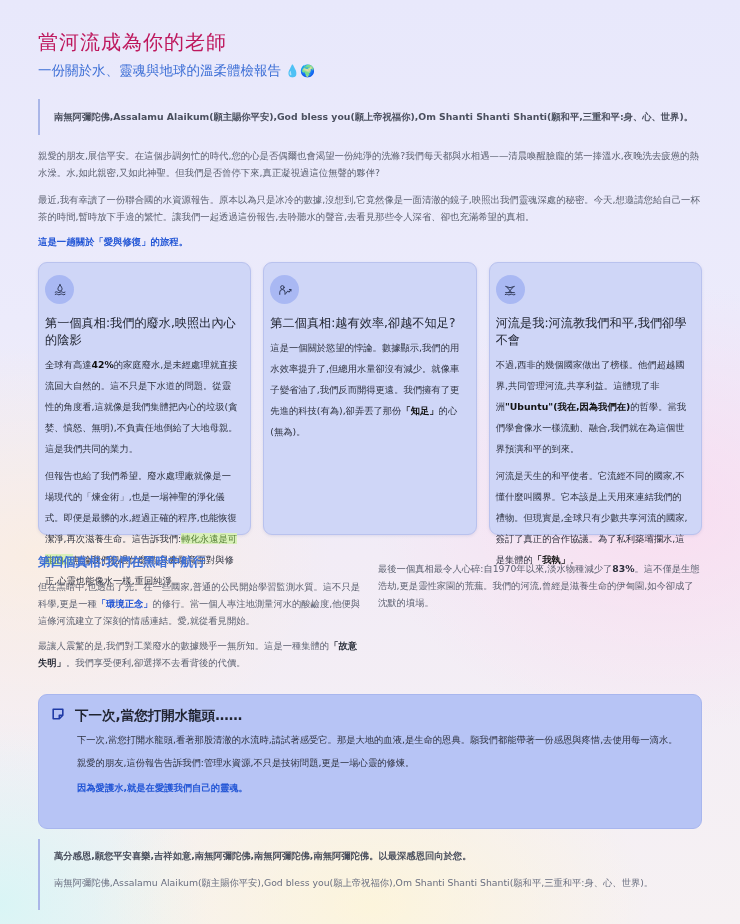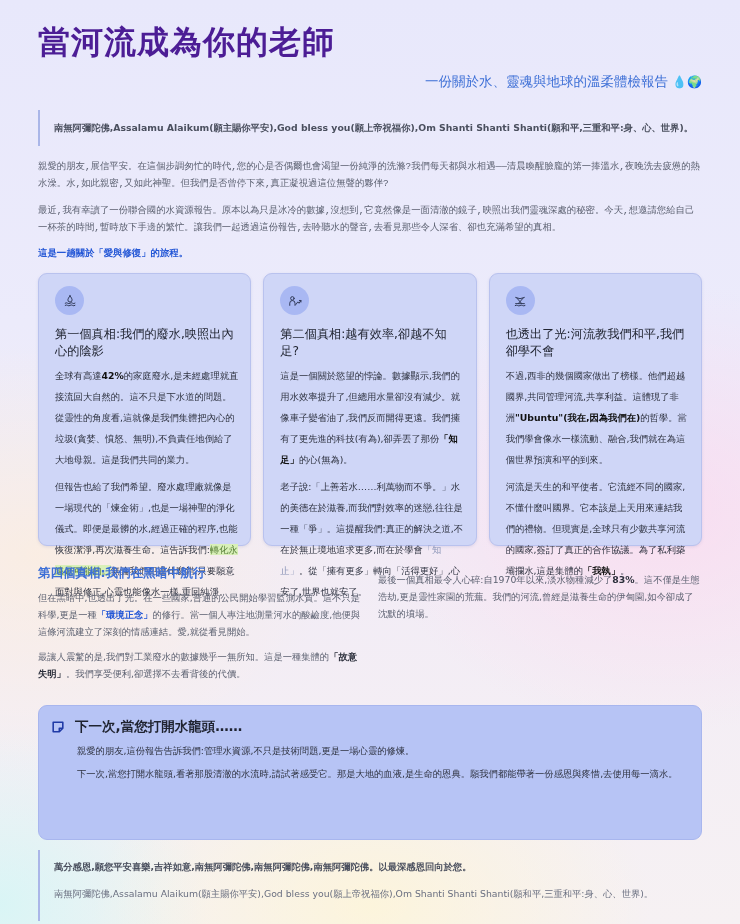--- a/index.html
+++ b/index.html
@@ -10,37 +10,37 @@
     background:
       radial-gradient(ellipse 420px 320px at 90% 55%, rgba(255,210,235,0.55), transparent 70%),
       radial-gradient(ellipse 420px 300px at 5% 60%, rgba(255,238,215,0.6), transparent 70%),
       radial-gradient(ellipse 400px 260px at 50% 98%, rgba(255,246,210,0.7), transparent 70%),
       radial-gradient(ellipse 300px 260px at 0% 98%, rgba(210,246,246,0.8), transparent 70%),
       linear-gradient(180deg, #e8e8fb 0%, #ecebfb 35%, #f2ecf6 60%, #f6f1f3 100%);
     position: relative;
   }
   .page { position: absolute; left: 38px; top: 26px; width: 664px; }
 
-  .title { font-size: 32px; font-weight: bold; color: #4c1d95; letter-spacing: 1px; line-height: 32px; }
-  .subtitle { font-size: 13.5px; color: #3d6fd6; margin-top: 14px; line-height: 18px; text-align: right; }
+  .title { font-size: 20px; font-weight: normal; color: #be185d; letter-spacing: 1px; line-height: 32px; }
+  .subtitle { font-size: 13.5px; color: #3d6fd6; margin-top: 3px; line-height: 18px; }
   .subtitle .emoji { font-size: 12px; margin-left: 4px; }
 
   .blessing-top {
     margin-top: 19px; border-left: 2px solid #aab6e8; padding: 11px 0 11px 14px;
     font-size: 9.3px; font-weight: bold; color: #4a4f5e; line-height: 14px;
   }
 
-  .para { font-size: 9.4px; line-height: 17px; color: #5b6070; margin-top: 10px; font-family: Liberation Mono, monospace; }
+  .para { font-size: 9.4px; line-height: 17px; color: #5b6070; margin-top: 10px; }
   .para.first { margin-top: 12px; }
   .journey { font-size: 9.4px; font-weight: bold; color: #2457d6; margin-top: 9px; line-height: 16px; }
 
   .cards { display: flex; gap: 12px; margin-top: 12px; }
   .card {
     flex: 1; background: #cfd6f7; border: 1px solid #b9c2ee; border-radius: 9px;
-    padding: 10px 11px 12px 16px; height: 273px;
+    padding: 10px 11px 12px 6px; height: 273px;
     box-shadow: 0 1px 3px rgba(90,100,170,0.15);
   }
   .card-icon {
     width: 29px; height: 29px; border-radius: 50%; background: #a9b8f3;
     display: flex; align-items: center; justify-content: center; margin-top: 2px;
   }
   .card-icon svg { width: 14px; height: 14px; }
   .card-title { font-size: 12.2px; color: #222633; line-height: 17px; margin-top: 11px; font-weight: normal; }
   .card-body { font-size: 9.3px; line-height: 21px; color: #2e3240; margin-top: 5px; }
   .card-body p + p { margin-top: 6px; }
@@ -54,21 +54,21 @@
   .truth p { font-size: 9.3px; line-height: 17px; color: #5b6070; margin-top: 8px; }
   .truth p:first-of-type { margin-top: 7px; }
   .truth b { color: #2a2e3a; }
   .truth b.blue { color: #2457d6; }
   .hl-cyan { background: #a6eef0; color: #2a7a85; }
 
   .callout {
     margin-top: 23px; background: #b7c4f5; border: 1px solid #a8b6ee; border-radius: 9px;
     padding: 12px 14px 12px 12px; height: 135px;
   }
-  .callout-head { display: flex; align-items: center; gap: 10px; }
+  .callout-head { display: flex; gap: 10px; }
   .callout-icon { width: 14px; height: 14px; }
   .callout-title { font-size: 13.5px; color: #1f2330; }
   .callout-body { padding-left: 26px; margin-top: 5px; }
   .callout-body p { font-size: 9.3px; line-height: 17px; color: #2e3240; margin-top: 6px; }
   .callout-body p.love { color: #2457d6; font-weight: bold; margin-top: 8px; }
 
   .blessing-bottom {
     margin-top: 10px; border-left: 2px solid #aab6e8; padding: 10px 0 20px 14px;
   }
   .blessing-bottom .thanks { font-size: 9.3px; font-weight: bold; color: #4a4f5e; line-height: 14px; }
@@ -112,35 +112,34 @@
         <svg viewBox="0 0 16 16" fill="none" stroke="#2c3553" stroke-width="1.1" stroke-linecap="round">
           <circle cx="5" cy="5" r="2"></circle>
           <path d="M2 13 v-2.5 a3 3 0 0 1 6 0 V13"></path>
           <path d="M9 12 l2.2 -3 l1.4 1.6 l2.2 -3.2"></path>
           <path d="M13 7.4 h1.8 v1.8"></path>
         </svg>
       </div>
       <h3 class="card-title">第二個真相:越有效率,卻越不知足?</h3>
       <div class="card-body">
         <p><span>這是一個關於慾望的悖論。數據顯示,我們的用水效率提升了,但總用水量卻沒有減少。就像車子變省油了,我們反而開得更遠。我們擁有了更先進的科技(有為),卻弄丟了那份</span><b>「知足」</b><span>的心(無為)。</span></p>
-        <p><span>老子說:「上善若水……利萬物而不爭。」水的美德在於滋養,而我們對效率的迷戀,往往是一種「爭」。這提醒我們:真正的解決之道,不在於無止境地追求更多,而在於學會</span><span class="soft">「知止」</span><span>。從「擁有更多」轉向「活得更好」,心安了,世界也就安了。</span></p>
       </div>
     </div>
 
     <div class="card">
       <div class="card-icon">
         <svg viewBox="0 0 16 16" fill="none" stroke="#2c3553" stroke-width="1.1" stroke-linecap="round">
           <path d="M3 4 q5 3 10 0"></path>
           <path d="M4.5 4.8 L10 11"></path>
           <path d="M11.5 4.8 L6 11"></path>
           <path d="M3 11 h10"></path>
           <path d="M2.5 13.2 q1.4 -0.8 2.8 0 t2.8 0 t2.8 0 t2.8 0"></path>
         </svg>
       </div>
-      <h3 class="card-title">也透出了光:河流教我們和平,我們卻學不會</h3>
+      <h3 class="card-title">河流是我:河流教我們和平,我們卻學不會</h3>
       <div class="card-body">
         <p><span>不過,西非的幾個國家做出了榜樣。他們超越國界,共同管理河流,共享利益。這體現了非洲</span><b>"Ubuntu"(我在,因為我們在)</b><span>的哲學。當我們學會像水一樣流動、融合,我們就在為這個世界預演和平的到來。</span></p>
         <p><span>河流是天生的和平使者。它流經不同的國家,不懂什麼叫國界。它本該是上天用來連結我們的禮物。但現實是,全球只有少數共享河流的國家,簽訂了真正的合作協議。為了私利築壩攔水,這是集體的</span><b>「我執」</b><span>。</span></p>
       </div>
     </div>
   </div>
 
   <div class="truths">
     <div class="truth">
       <h3 class="truth-title">第四個真相:我們在黑暗中航行</h3>
@@ -154,22 +153,23 @@
 
   <div class="callout">
     <div class="callout-head">
       <svg class="callout-icon" viewBox="0 0 16 16" fill="none" stroke="#1f3aa6" stroke-width="1.8" stroke-linejoin="round">
         <path d="M2.5 2.5 h11 v7 l-4 4 h-7 z"></path>
         <path d="M13.5 9.5 h-4 v4"></path>
       </svg>
       <h2 class="callout-title">下一次,當您打開水龍頭……</h2>
     </div>
     <div class="callout-body">
+      <p>下一次,當您打開水龍頭,看著那股清澈的水流時,請試著感受它。那是大地的血液,是生命的恩典。願我們都能帶著一份感恩與疼惜,去使用每一滴水。</p>
       <p>親愛的朋友,這份報告告訴我們:管理水資源,不只是技術問題,更是一場心靈的修煉。</p>
-      <p>下一次,當您打開水龍頭,看著那股清澈的水流時,請試著感受它。那是大地的血液,是生命的恩典。願我們都能帶著一份感恩與疼惜,去使用每一滴水。</p>
+      <p class="love">因為愛護水,就是在愛護我們自己的靈魂。</p>
     </div>
   </div>
 
   <div class="blessing-bottom">
     <p class="thanks">萬分感恩,願您平安喜樂,吉祥如意,南無阿彌陀佛,南無阿彌陀佛,南無阿彌陀佛。以最深感恩回向於您。</p>
     <p class="multi">南無阿彌陀佛,Assalamu Alaikum(願主賜你平安),God bless you(願上帝祝福你),Om Shanti Shanti Shanti(願和平,三重和平:身、心、世界)。</p>
   </div>
 
 </div>
 

